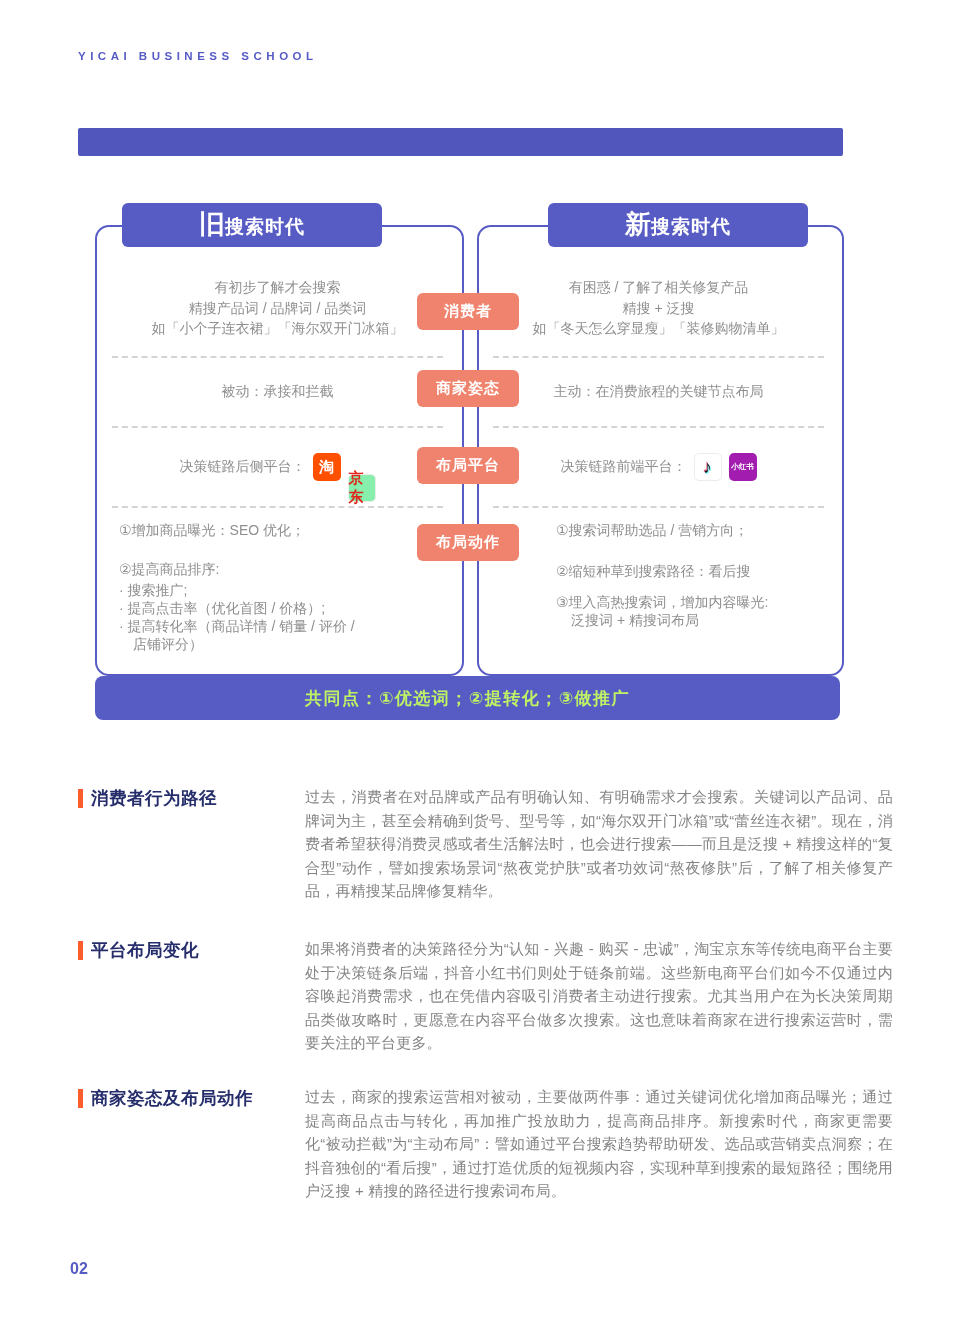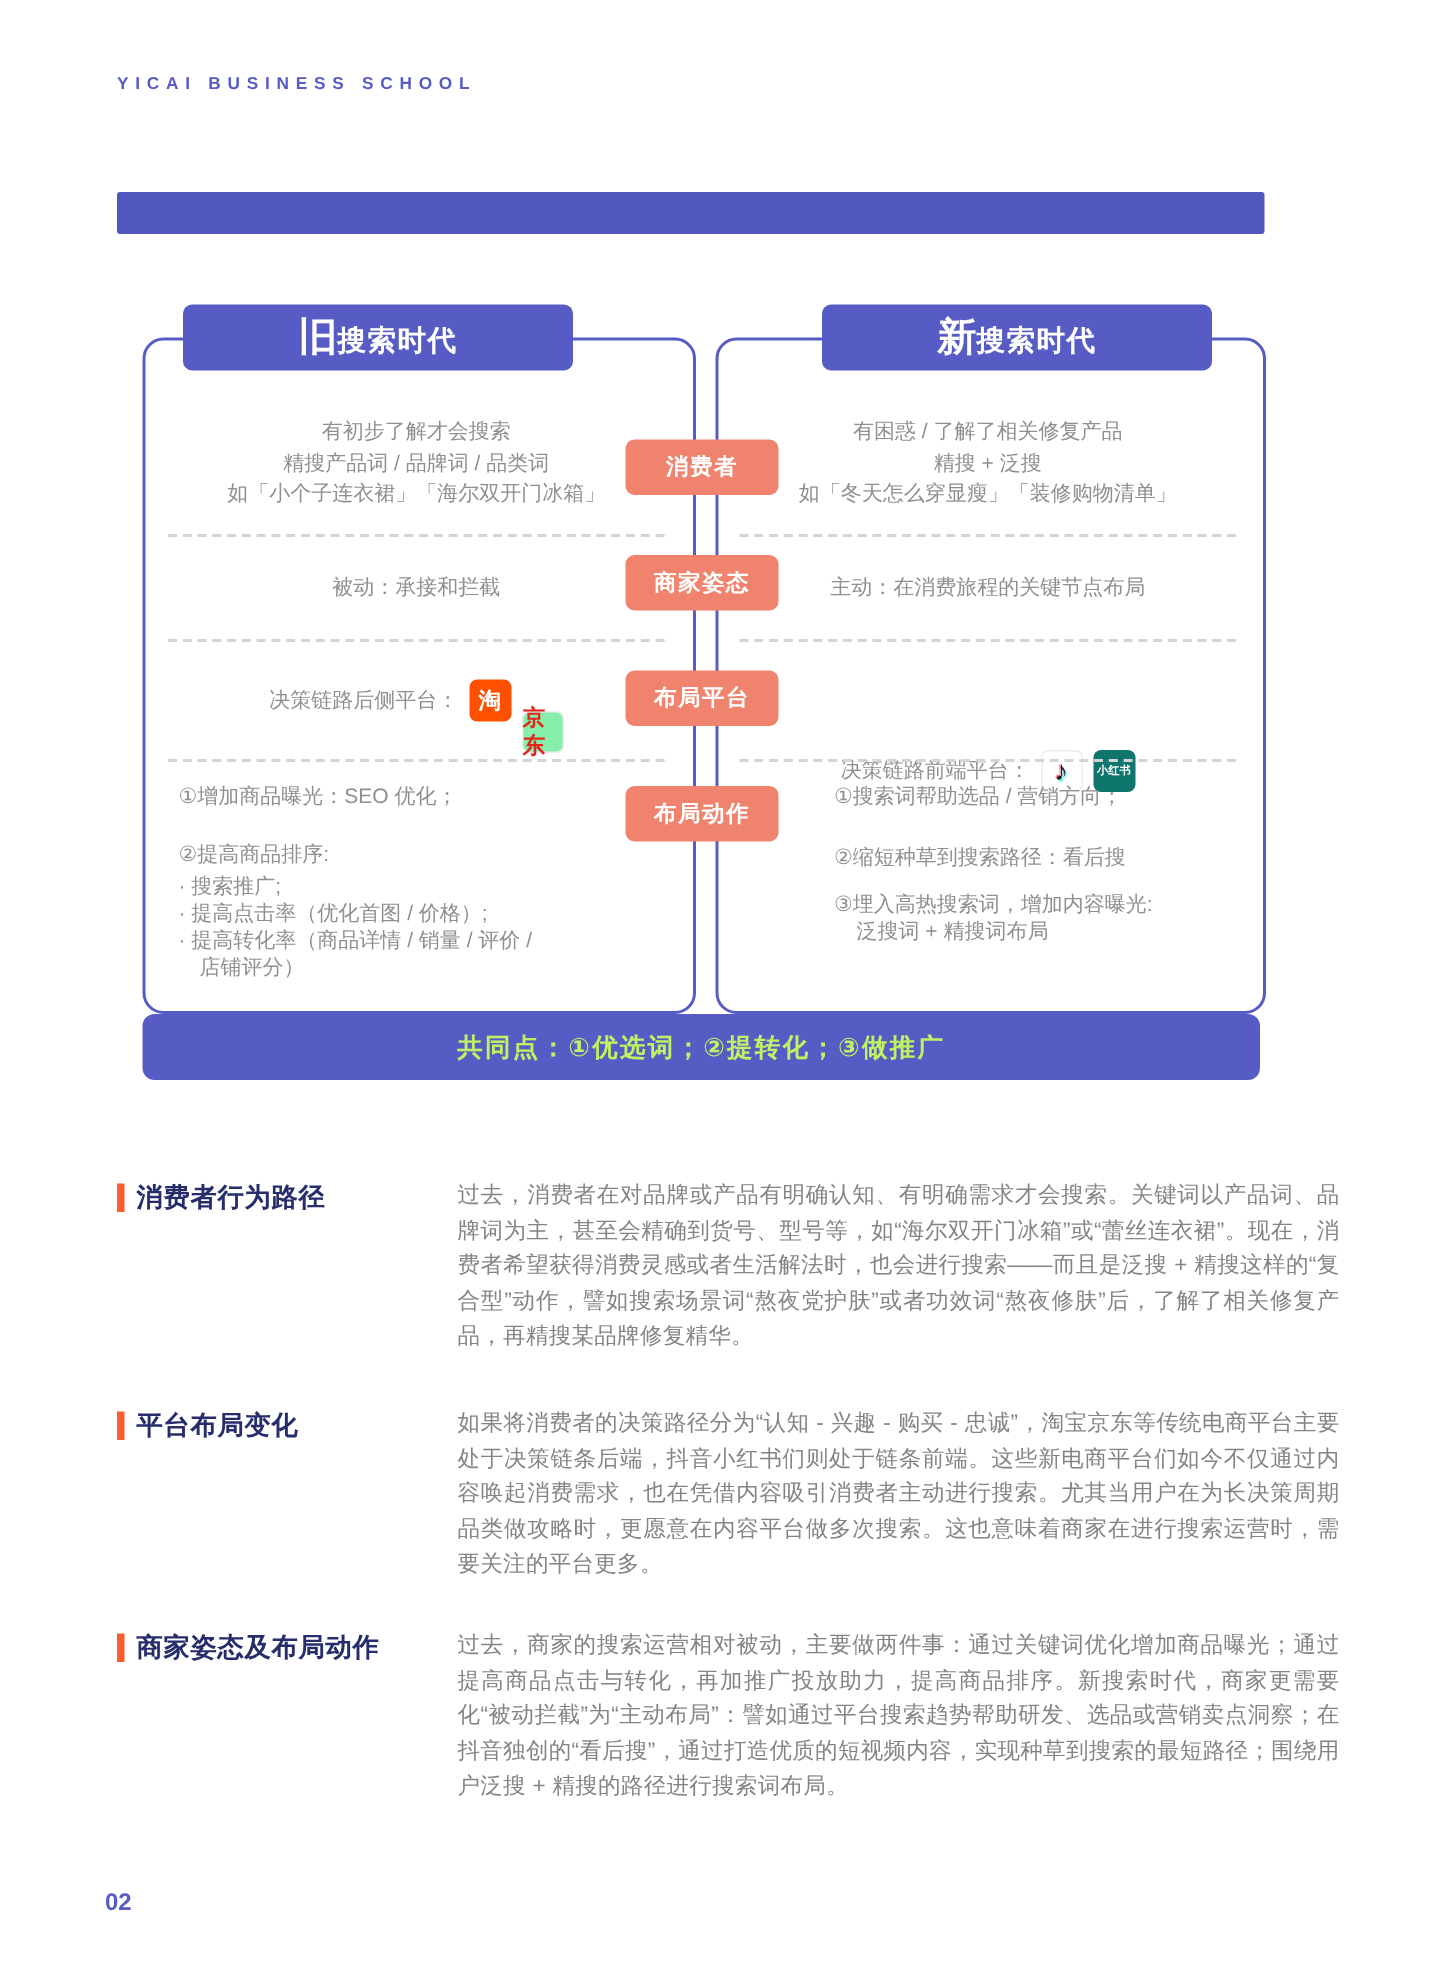--- a/index.html
+++ b/index.html
@@ -30,21 +30,21 @@
   .dashed{border-top:2px dashed #D4D4D4;width:331px;}
 
   .platform-row{display:flex;align-items:center;justify-content:center;gap:7px;
                 font-size:14px;color:#8F8F8F;height:30px;}
   .icon{width:28px;height:28px;border-radius:5px;display:flex;align-items:center;justify-content:center;
         font-weight:bold;box-sizing:border-box;flex:0 0 auto;}
   .icon-taobao{background:#FF5000;color:#fff;font-size:15px;}
   .icon-jd{background:#86efac;border:1px solid #ECECEC;color:#E1251B;font-size:15px;margin-top:42px;}
   .icon-douyin{background:#fff;border:1px solid #ECECEC;color:#161823;font-size:18px;
                text-shadow:1px 1px 0 rgba(37,244,238,.7),-1px -1px 0 rgba(254,44,85,.7);}
-  .icon-xhs{background:#0f766e;color:#fff;font-size:7.5px;letter-spacing:0;}
+  .icon-xhs{background:#a21caf;color:#fff;font-size:7.5px;letter-spacing:0;}
 
   .actions{font-size:14px;line-height:18px;color:#8F8F8F;}
   .left-actions{left:119px;top:521px;width:338px;}
   .left-actions div:nth-child(1){margin-bottom:21px;}
   .left-actions div:nth-child(2){margin-bottom:3px;}
   .left-actions div:nth-child(6){padding-left:14px;}
   .right-actions{left:556px;top:521px;width:282px;}
   .right-actions div:nth-child(1){margin-bottom:23px;}
   .right-actions div:nth-child(2){margin-bottom:13px;}
   .right-actions div:nth-child(4){padding-left:15px;}
@@ -115,21 +115,21 @@
   <div class="abs col-center" style="left:479px;top:277px;width:359px;">
     <div>有困惑 / 了解了相关修复产品</div>
     <div>精搜 + 泛搜</div>
     <div>如「冬天怎么穿显瘦」「装修购物清单」</div>
   </div>
   <div class="abs dashed" style="left:493px;top:356px;"></div>
 
   <div class="abs col-center" style="left:479px;top:381px;width:359px;">主动：在消费旅程的关键节点布局</div>
   <div class="abs dashed" style="left:493px;top:426px;"></div>
 
-  <div class="abs platform-row" style="left:479px;top:452px;width:359px;margin-top:47px;">
+  <div class="abs platform-row" style="left:479px;top:452px;width:359px;">
     <span>决策链路前端平台：</span>
     <span class="icon icon-douyin">♪</span>
     <span class="icon icon-xhs">小红书</span>
   </div>
   <div class="abs dashed" style="left:493px;top:506px;"></div>
 
   <div class="abs actions right-actions">
     <div>①搜索词帮助选品 / 营销方向；</div>
     <div>②缩短种草到搜索路径：看后搜</div>
     <div>③埋入高热搜索词，增加内容曝光:</div>

